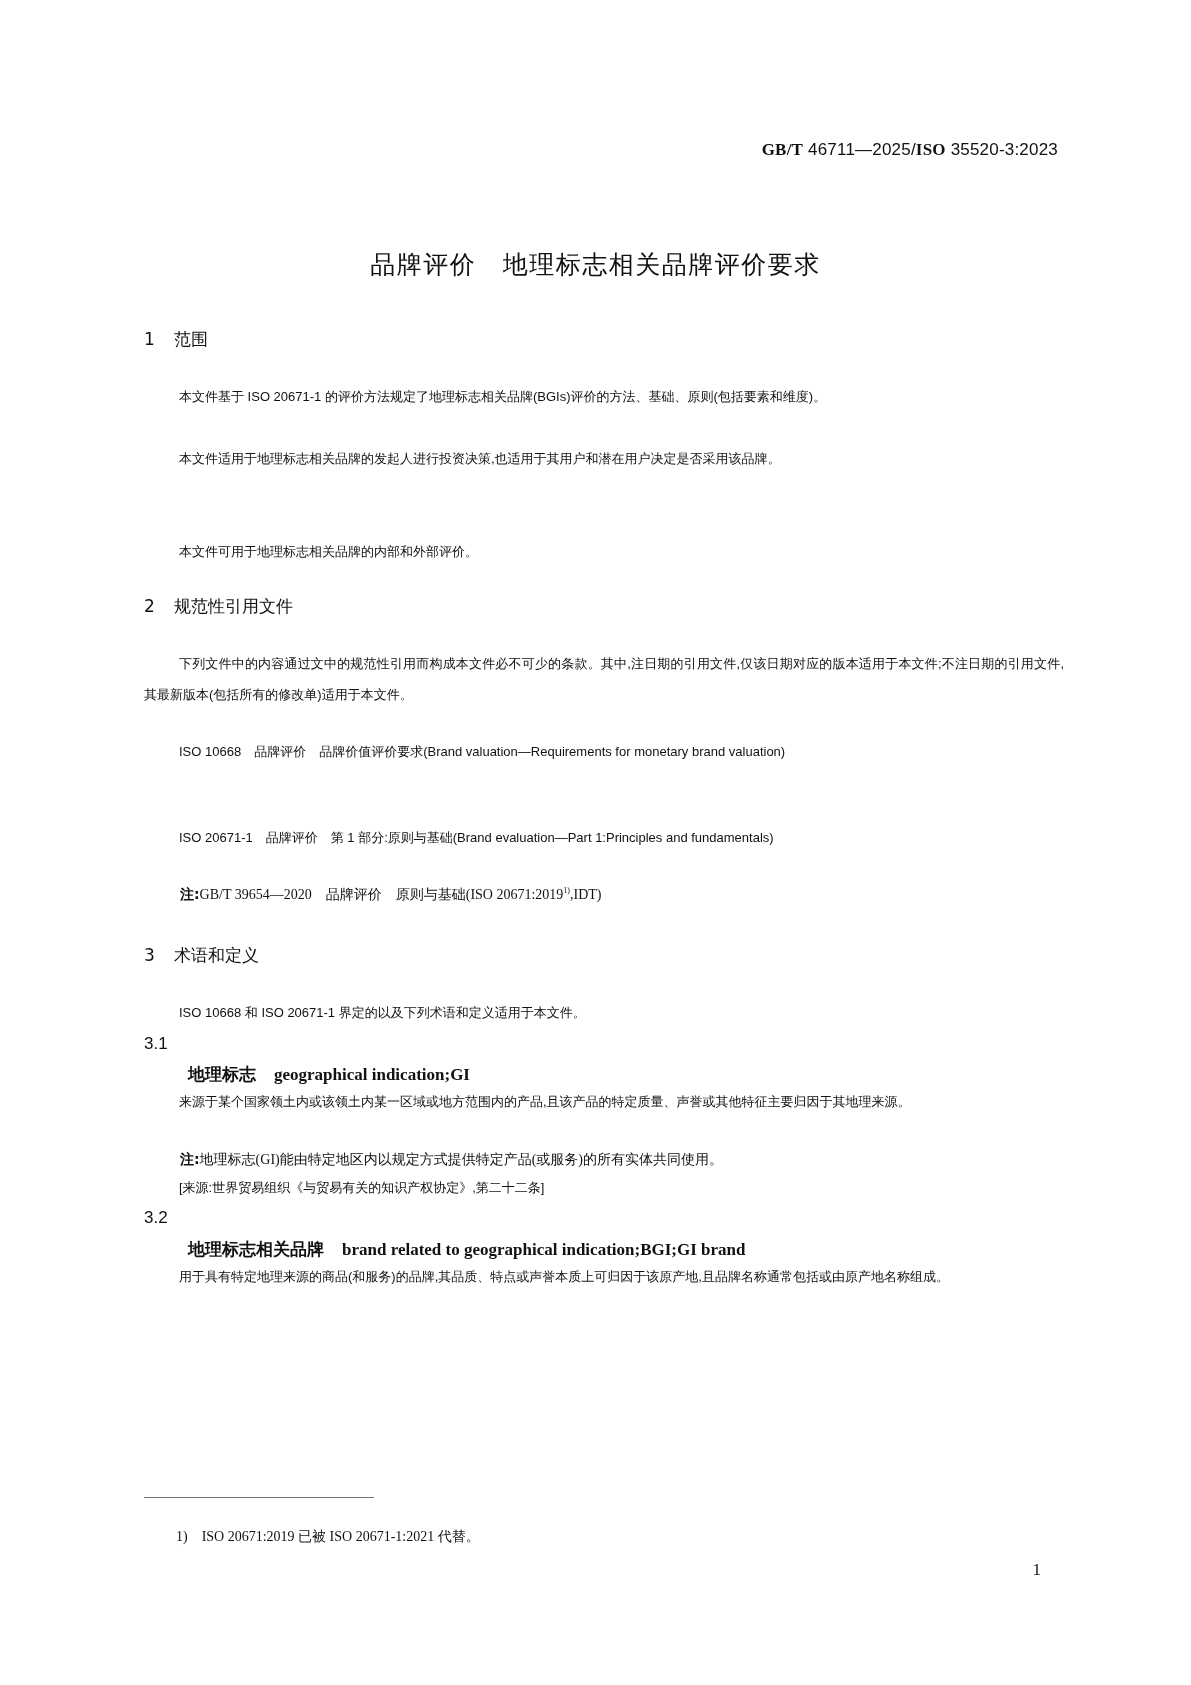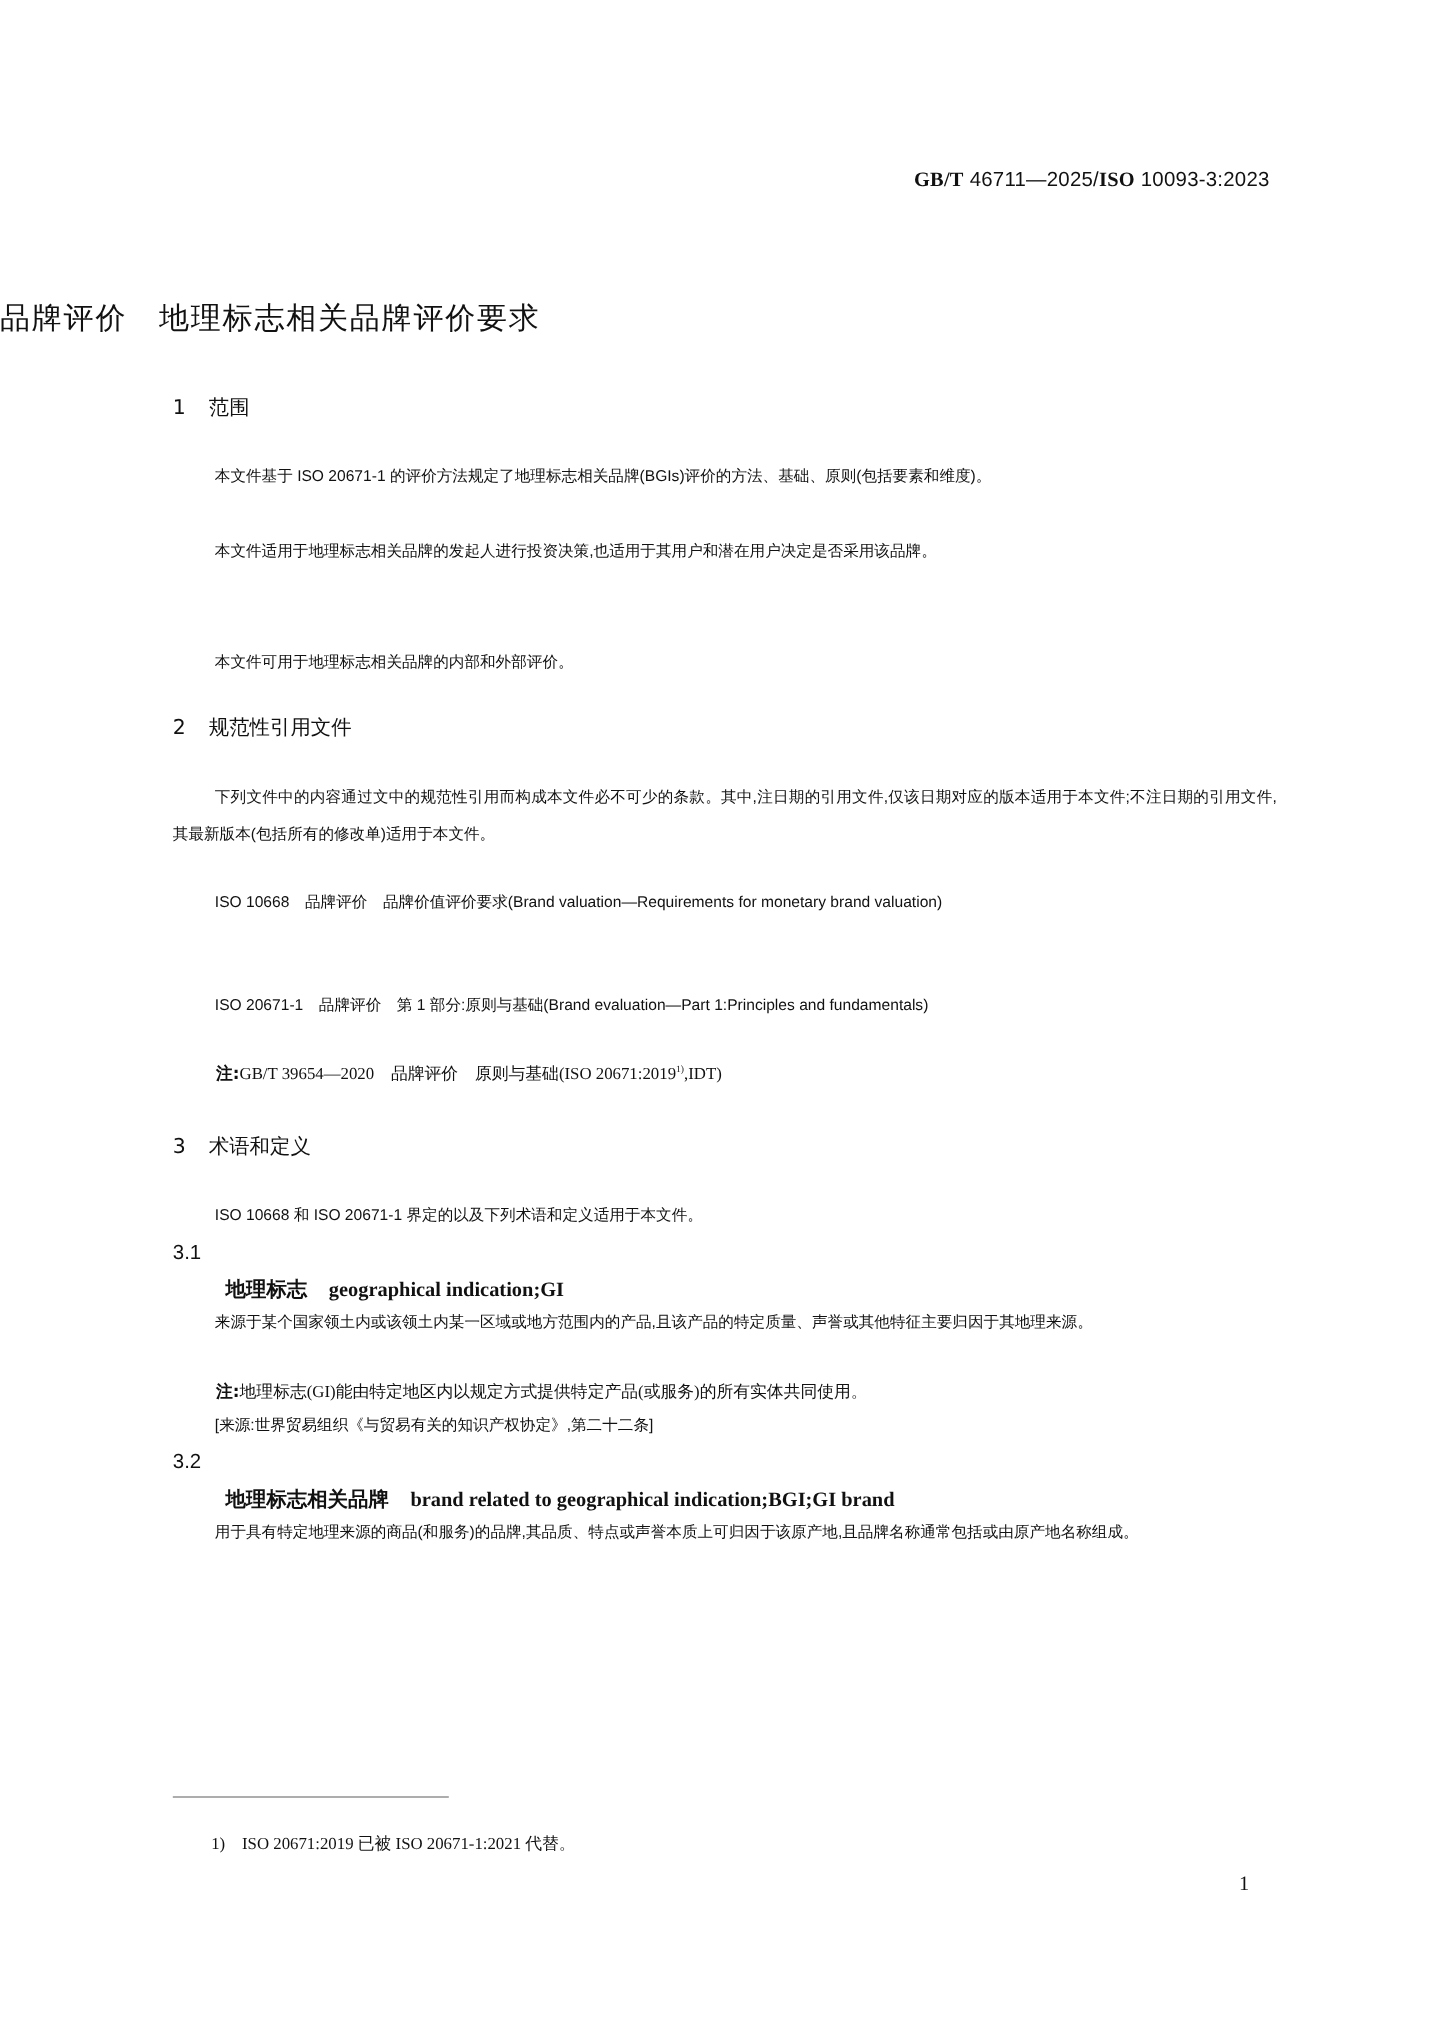--- a/index.html
+++ b/index.html
@@ -1,20 +1,20 @@
 <!DOCTYPE html>
 <html><head>
 <meta charset="utf-8">
 <style>
   html, body { margin: 0; padding: 0; background: #ffffff; }
   body { width: 1191px; height: 1685px; position: relative; overflow: hidden; color: #111; }
   .page { position: absolute; left: 0; top: 0; width: 1191px; height: 1685px; background: #fff; }
   .std-code { position: absolute; top: 140px; right: 133px; font-size: 17px; font-family: "Liberation Sans", "DejaVu Sans", sans-serif; letter-spacing: 0.2px; }
   .std-code b { font-family: "Liberation Serif", "DejaVu Serif", serif; font-weight: bold; }
-  .doc-title { position: absolute; top: 248px; left: 0; width: 1191px; font-size: 25px; font-family: "DejaVu Sans", sans-serif; letter-spacing: 1.5px; }
+  .doc-title { position: absolute; top: 248px; left: 0; width: 1191px; text-align: center; font-size: 25px; font-family: "DejaVu Sans", sans-serif; letter-spacing: 1.5px; }
   .h { position: absolute; left: 144px; font-size: 17px; font-family: "DejaVu Sans", sans-serif; }
   .h .num { display: inline-block; width: 30px; }
   .p { position: absolute; left: 144px; width: 920px; font-size: 13px; line-height: 31px; font-family: Liberation Sans, sans-serif; text-align: justify; }
   .p.indent { text-indent: 35px; }
   .note { position: absolute; left: 180px; width: 880px; font-size: 14px; font-family: "Liberation Serif", "DejaVu Serif", serif; }
   .note b { font-family: "DejaVu Sans", sans-serif; font-weight: bold; }
   .term-num { position: absolute; left: 144px; font-size: 17px; font-family: "Liberation Sans", sans-serif; }
   .term { position: absolute; left: 188px; font-size: 17px; font-family: "Liberation Serif", serif; font-weight: bold; }
   .term .zh { font-family: "DejaVu Sans", sans-serif; font-weight: bold; margin-right: 18px; }
   .footnote-rule { position: absolute; left: 144px; top: 1497px; width: 230px; height: 1px; background: #777; }
@@ -23,21 +23,21 @@
   sup { font-size: 8px; }
 </style>
 </head>
 <body>
 
 <div class="page">
 
   <div class="std-code">
     <b>GB/T</b>
     <span>46711—2025/</span><b>ISO</b>
-    <span>10093-3:2023</span>
+    <span>35520-3:2023</span>
   </div>
 
   <div class="doc-title">品牌评价　地理标志相关品牌评价要求</div>
 
   <div class="h" style="top:328px">
     <span class="num">1</span><span>范围</span>
   </div>
   <div class="p indent" style="top:381px">本文件基于 ISO 20671-1 的评价方法规定了地理标志相关品牌(BGIs)评价的方法、基础、原则(包括要素和维度)。</div>
   <div class="p indent" style="top:443px">本文件适用于地理标志相关品牌的发起人进行投资决策,也适用于其用户和潜在用户决定是否采用该品牌。</div>
   <div class="p indent" style="top:536px">本文件可用于地理标志相关品牌的内部和外部评价。</div>

